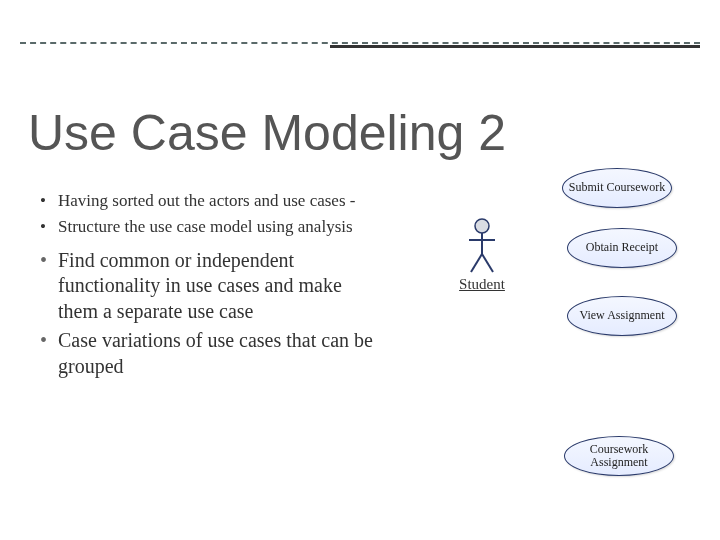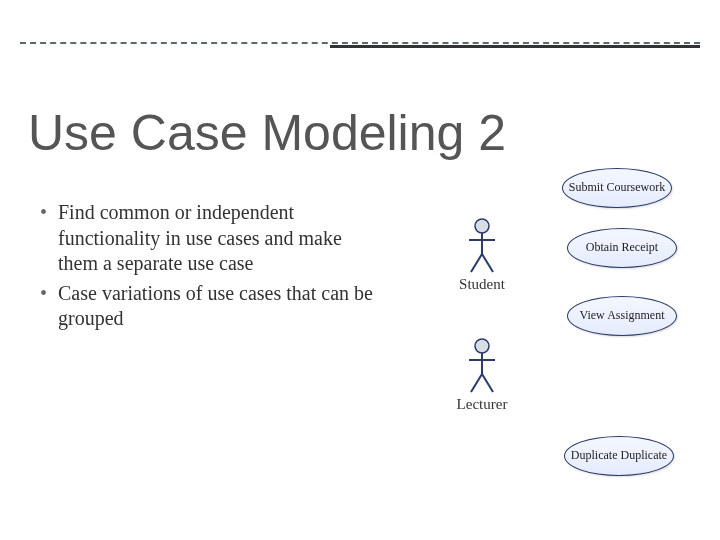--- a/index.html
+++ b/index.html
@@ -75,67 +75,62 @@
     font-family: Georgia, serif;
     font-size: 12px;
     line-height: 1.1;
     color: #222;
     box-shadow: 1px 1px 2px rgba(0,0,0,0.15);
   }
   .actor {
     position: absolute;
     width: 60px;
     text-align: center;
+    text-decoration: underline;
   }
   .actor svg { display: block; margin: 0 auto; }
   .actor .label {
     font-family: Georgia, serif;
     font-size: 15px;
     margin-top: 2px;
   }
 </style>
 </head>
 <body>
 
 <div class="top-rule">
   <div class="dash"></div>
   <div class="solid"></div>
 </div>
 
 <h1 class="title">Use Case Modeling 2</h1>
 
 <div class="body">
+  <ul>
+    <li>Having sorted out the actors and use cases -</li>
+    <li>Structure the use case model using analysis</li>
+  </ul>
   <ul class="sub">
     <li>Find common or independent functionality in use cases and make them a separate use case</li>
     <li>Case variations of use cases that can be grouped</li>
   </ul>
 </div>
 
 <div class="diagram">
 
   <div class="actor" style="left:40px; top:50px;">
     <svg width="34" height="56" viewBox="0 0 34 56">
       <circle cx="17" cy="8" r="7" fill="#d9dce3" stroke="#2a3a6a" stroke-width="1.5"></circle>
       <line x1="17" y1="15" x2="17" y2="36" stroke="#2a3a6a" stroke-width="2"></line>
       <line x1="4" y1="22" x2="30" y2="22" stroke="#2a3a6a" stroke-width="2"></line>
       <line x1="17" y1="36" x2="6" y2="54" stroke="#2a3a6a" stroke-width="2"></line>
       <line x1="17" y1="36" x2="28" y2="54" stroke="#2a3a6a" stroke-width="2"></line>
     </svg>
     <div class="label">Student</div>
   </div>
 
-  <div class="actor" style="left:40px; top:170px;">
-    <svg width="34" height="56" viewBox="0 0 34 56">
-      <circle cx="17" cy="8" r="7" fill="#d9dce3" stroke="#2a3a6a" stroke-width="1.5"></circle>
-      <line x1="17" y1="15" x2="17" y2="36" stroke="#2a3a6a" stroke-width="2"></line>
-      <line x1="4" y1="22" x2="30" y2="22" stroke="#2a3a6a" stroke-width="2"></line>
-      <line x1="17" y1="36" x2="6" y2="54" stroke="#2a3a6a" stroke-width="2"></line>
-      <line x1="17" y1="36" x2="28" y2="54" stroke="#2a3a6a" stroke-width="2"></line>
-    </svg>
-    <div class="label">Lecturer</div>
-  </div>
 
   <div class="usecase" style="left:150px; top:0px;text-align:center;">Submit Coursework</div>
   <div class="usecase" style="left:155px; top:60px;">Obtain Receipt</div>
   <div class="usecase" style="left:155px; top:128px;">View Assignment</div>
-  <div class="usecase" style="left:152px; top:268px;">Duplicate Duplicate</div>
+  <div class="usecase" style="left:152px; top:268px;">Coursework Assignment</div>
 
 </div>
 
 </body></html>

